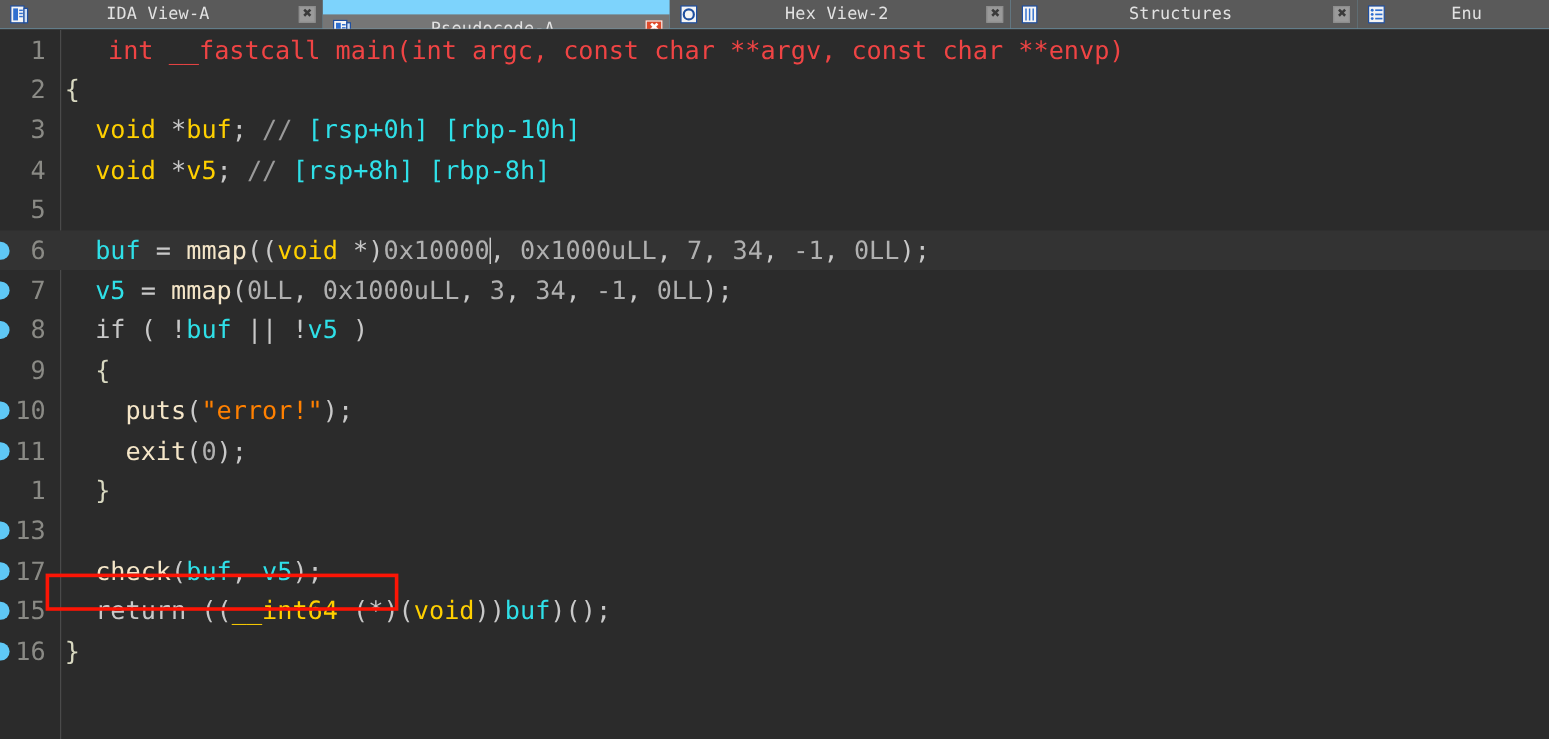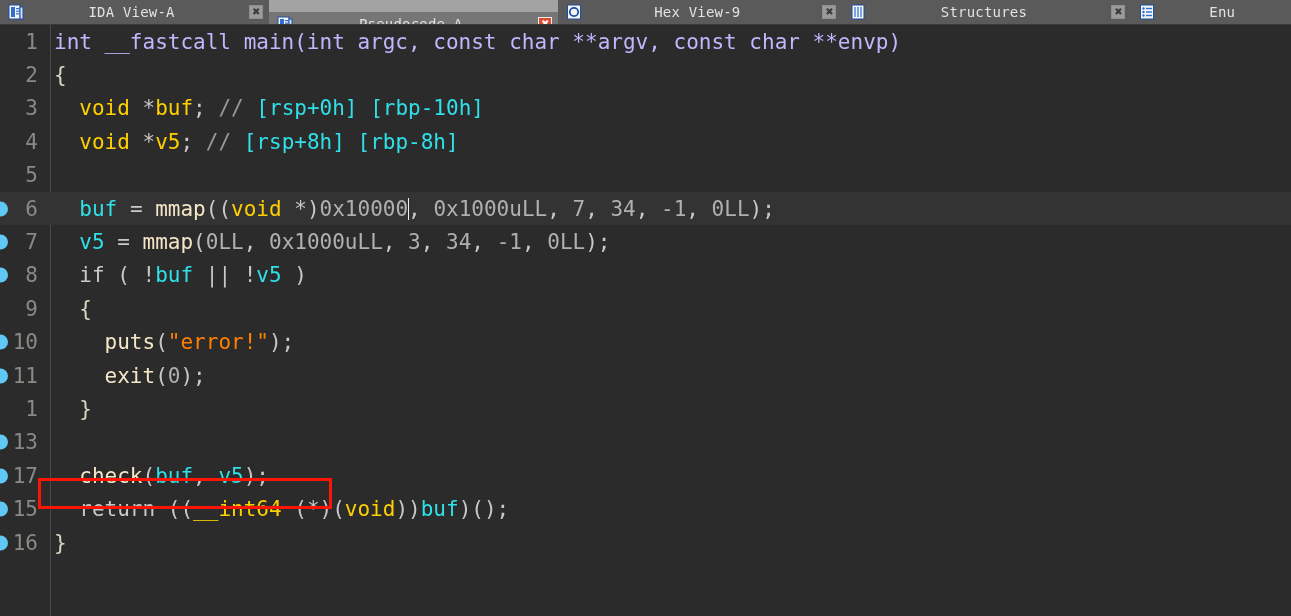--- a/index.html
+++ b/index.html
@@ -11,21 +11,21 @@
     width: 1291px;
     height: 616px;
     overflow: hidden;
     font-family: "DejaVu Sans Mono", "Liberation Mono", monospace;
   }
 
   
   #tabbar {
     position: relative;
     height: 24px;
-    background: #a3a3a3;
+    background: #7dd3fc;
     display: flex;
     align-items: stretch;
     overflow: hidden;
     border-bottom: 1px solid #3a3a3a;
   }
   .tab {
     display: flex;
     align-items: center;
     height: 100%;
     box-sizing: border-box;
@@ -129,21 +129,21 @@
   .code {
     flex: 1 1 auto;
     padding-left: 10px;
     font-size: 21px;
     font-family: "DejaVu Sans Mono", "Liberation Mono", monospace;
     white-space: pre;
     color: #d0d0d0;
     letter-spacing: 0px;
   }
   
-  .t-proto { color: #c4b5fd; }
+  .t-proto { color: #ef4444; margin-left: 36px; }
   .t-plain { color: #c8c8c8; }
   .t-type  { color: #ffd000; }
   .t-var   { color: #ffd000; }
   .t-lvar  { color: #2fe0e8; }
   .t-fn    { color: #f5e6c8; }
   .t-num   { color: #b0b0b0; }
   .t-str   { color: #ff8000; }
   .t-cmt   { color: #9a9a9a; }
   .t-cmtv  { color: #2fe0e8; }
   .t-brace { color: #d8d8c0; }
@@ -195,21 +195,21 @@
           <rect x="12" y="3" width="3" height="12" fill="#cfe0f5" stroke="#1f4fa0"></rect>
         </svg></span>
       <span class="tab-label">Pseudocode-A</span>
       <span class="tab-close">✖</span>
     </div>
     <div class="tab tab-w3">
       <span class="tab-ico"><svg viewBox="0 0 16 16" xmlns="http://www.w3.org/2000/svg">
           <rect x="1.5" y="1" width="13" height="14" fill="#f4f4f4" stroke="#1f4fa0"></rect>
           <circle cx="8" cy="8" r="4.2" fill="none" stroke="#1f4fa0" stroke-width="1.8"></circle>
         </svg></span>
-      <span class="tab-label">Hex View-9</span>
+      <span class="tab-label">Hex View-2</span>
       <span class="tab-close">✖</span>
     </div>
     <div class="tab tab-w4">
       <span class="tab-ico"><svg viewBox="0 0 16 16" xmlns="http://www.w3.org/2000/svg">
           <rect x="2" y="1" width="12" height="14" fill="#f4f4f4" stroke="#1f4fa0"></rect>
           <path d="M5 3 L5 13 M8 3 L8 13 M11 3 L11 13" stroke="#2f6fd0" stroke-width="1.2"></path>
         </svg></span>
       <span class="tab-label">Structures</span>
       <span class="tab-close">✖</span>
     </div>

